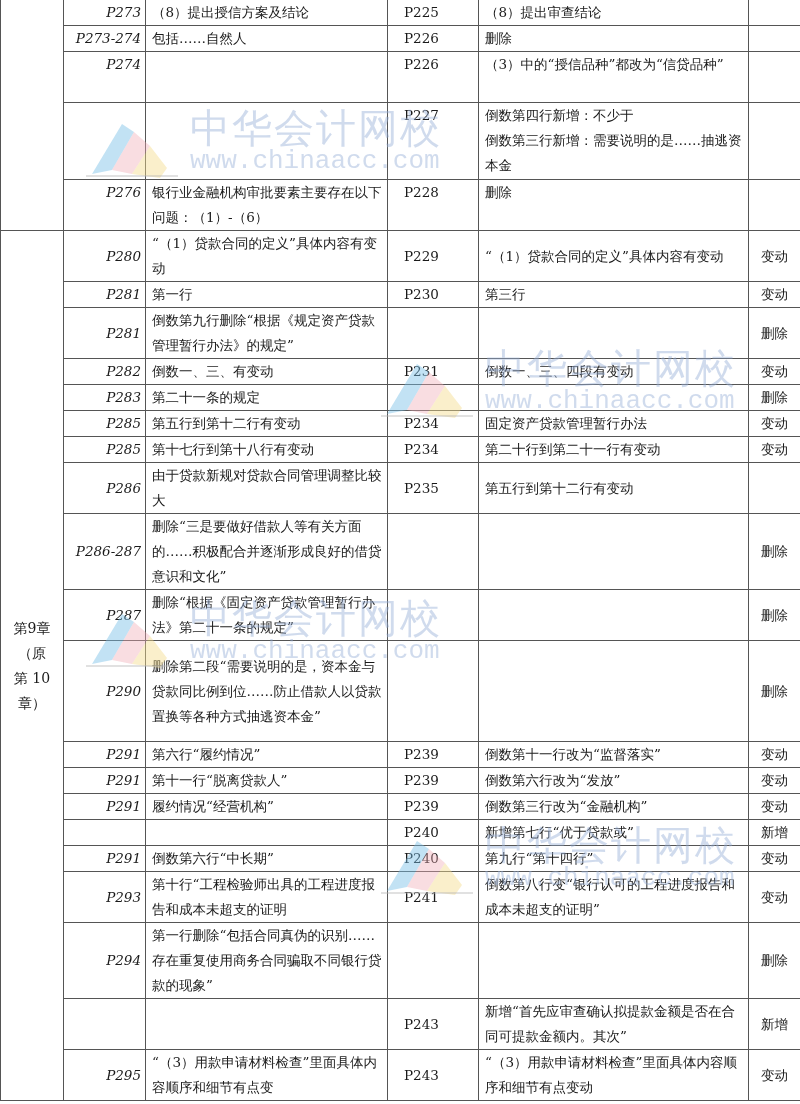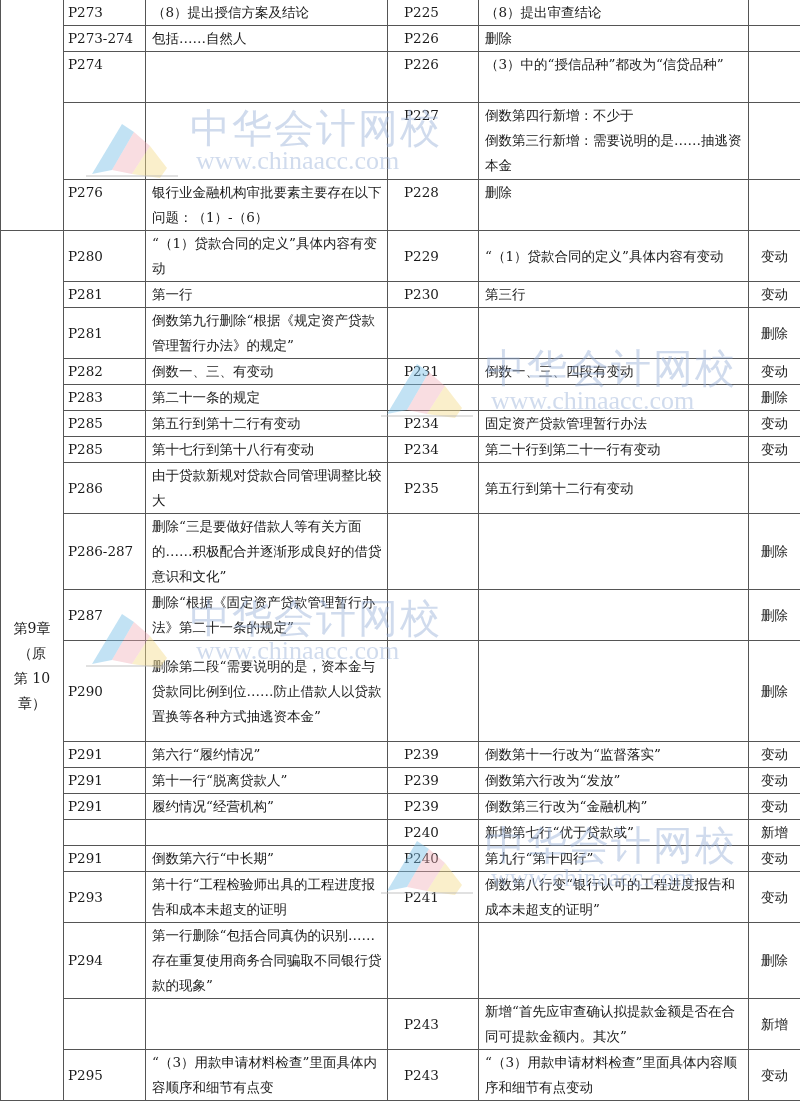--- a/index.html
+++ b/index.html
@@ -1,28 +1,28 @@
 <!DOCTYPE html>
 <html><head>
 <meta charset="utf-8">
 <style>
   html, body { margin: 0; padding: 0; background: #ffffff; }
   body { width: 800px; height: 1104px; overflow: hidden; position: relative;
          font-family: "DejaVu Serif", "Liberation Serif", serif; color: #1a1a1a; }
   table { border-collapse: collapse; position: absolute; left: 0; top: -2px; width: 800px; table-layout: fixed; }
   td { border: 1px solid #555; font-size: 13.5px; line-height: 25px; padding: 0 4px; vertical-align: middle; overflow: hidden; }
-  td.pg { text-align: left; }
+  td.pg { text-align: right; font-style: italic; }
   td.pg2 { text-align: left; padding-left: 16px; }
   td.desc { text-align: left; padding-left: 6px; }
   td.top { vertical-align: top; }
   td.st { text-align: center; padding: 0; margin-left: 13px; }
   td.chap { text-align: center; line-height: 25px; font-size: 14px; margin-left: 32px; }
   .wm { position: absolute; pointer-events: none; }
   .wm .cn { font-family: "DejaVu Sans", sans-serif; font-size: 40px; color: rgba(150,175,215,0.45); letter-spacing: 2px; line-height: 40px; white-space: nowrap; }
-  .wm .url { font-family: Liberation Serif, serif; font-size: 26px; color: rgba(150,175,215,0.45); line-height: 26px; margin-left: 6px; white-space: nowrap; }
+  .wm .url { font-family: Liberation Mono, monospace; font-size: 26px; color: rgba(150,175,215,0.45); line-height: 26px; white-space: nowrap; }
   .wm .logo { position: absolute; left: -108px; top: 4px; width: 100px; height: 70px; }
 </style>
 </head>
 <body>
 
 <table>
   <colgroup>
     <col style="width:63px">
       <col style="width:82px">
       <col style="width:242px">

